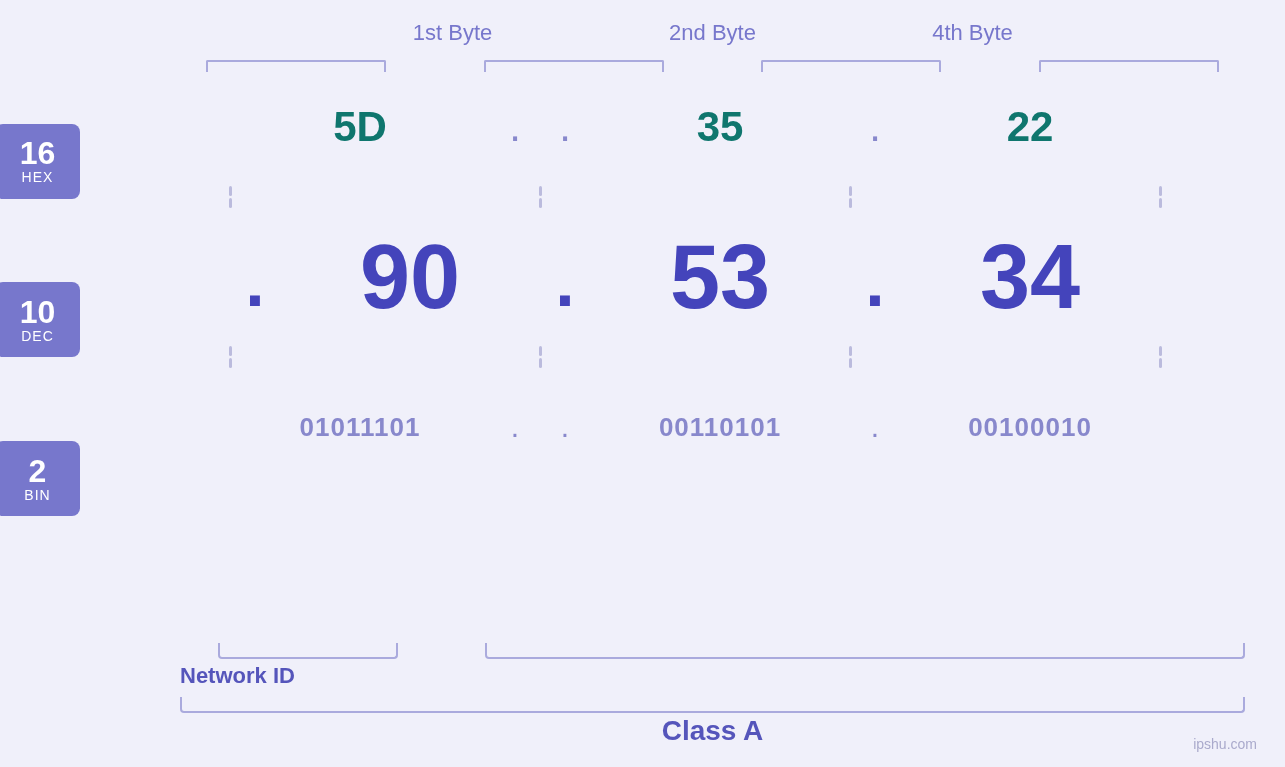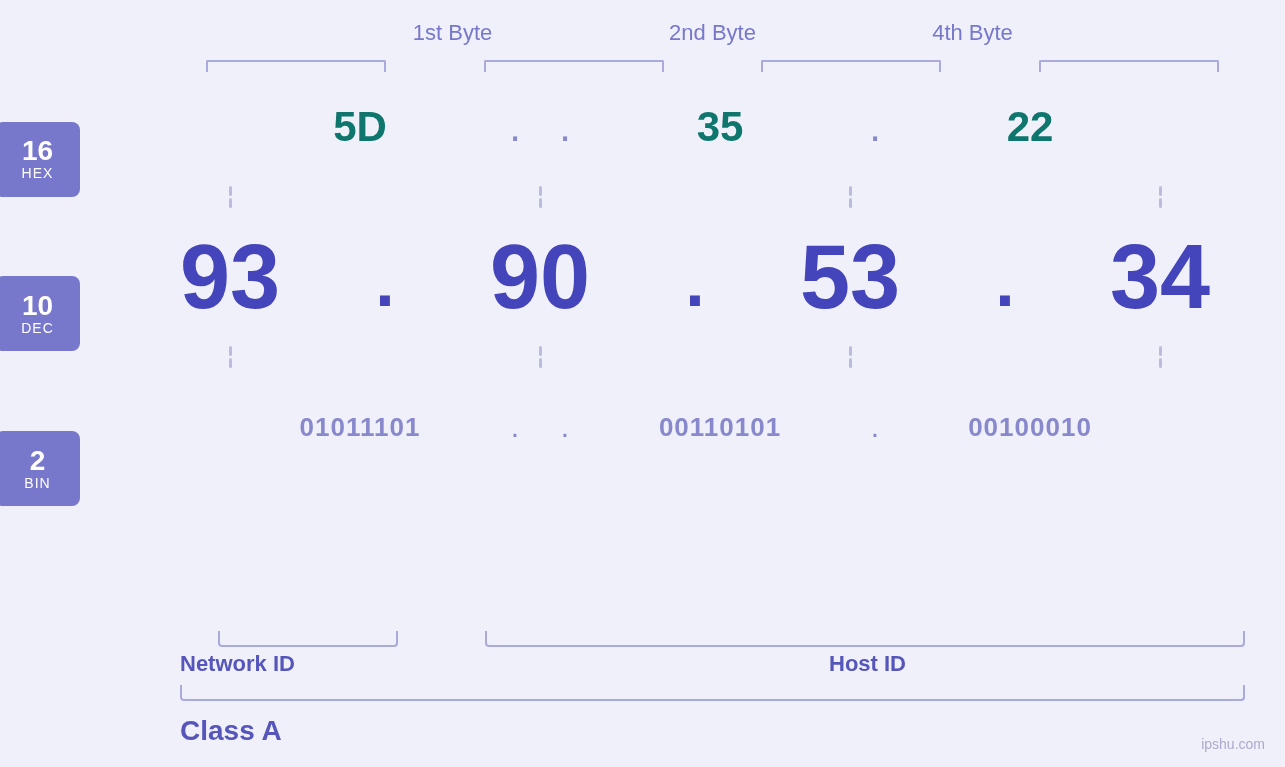--- a/index.html
+++ b/index.html
@@ -92,21 +92,21 @@
       background-color: #7777cc;
       border-radius: 8px;
       display: flex;
       flex-direction: column;
       align-items: center;
       justify-content: center;
       color: white;
     }
 
     .base-number {
-      font-size: 28px;
+      font-size: 32px;
       font-weight: bold;
       line-height: 1;
     }
 
     .base-text {
       font-size: 14px;
       font-weight: 400;
       letter-spacing: 1px;
     }
 
@@ -193,21 +193,21 @@
     .bottom-section {
       width: 100%;
       padding-left: 140px;
       margin-top: 5px;
     }
 
     
     .watermark {
       position: absolute;
       bottom: 15px;
-      right: 20px;
+      right: 28px;
       color: #aaaacc;
       font-size: 14px;
     }
 
     .vertical-equals {
       display: flex;
       flex-direction: column;
       align-items: center;
       gap: 2px;
     }
@@ -312,23 +312,20 @@
         <div class="dot-cell"></div>
         <div class="byte-cell">
           <div class="vertical-equals">
             <div class="v-eq-bar"></div>
             <div class="v-eq-bar"></div>
           </div>
         </div>
       </div>
 
       <div class="values-row dec-row">
-        <div class="byte-cell">
-          <span class="dec-value">93</span>
-        </div>
         <div class="dot-cell">
           <span class="dot-dec">.</span>
         </div>
         <div class="byte-cell">
           <span class="dec-value">90</span>
         </div>
         <div class="dot-cell">
           <span class="dot-dec">.</span>
         </div>
         <div class="byte-cell">
@@ -407,29 +404,28 @@
       <div style="width:50px;"></div>
 
       <div style="flex:1; display:flex; justify-content:center;">
         <div style="width:760px; height:16px; border: 2px solid #aaaadd; border-top:none; border-radius:0 0 4px 4px;"></div>
       </div>
     </div>
 
     <div style="display:flex; margin-top:4px;">
       <div style="width:260px; text-align:left; color:#5555bb; font-size:22px; font-weight:600;">Network ID</div>
       <div style="width:50px;"></div>
-      <div style="flex:1; text-align:center; color:#5555bb; font-size:22px; font-weight:600;">Host ID</div>
     </div>
 
   </div>
 
   <div style="width:100%; padding-left:140px; margin-top:8px;">
     <div style="display:flex; justify-content:center;">
       <div style="width:1070px; height:16px; border:2px solid #aaaadd; border-top:none; border-radius:0 0 4px 4px;"></div>
     </div>
-    <div style="text-align:left; margin-top:14px;">
+    <div style="text-align:center; margin-top:2px;">
       <span style="color:#5555bb; font-size:28px; font-weight:600;">Class A</span>
     </div>
   </div>
 
   <div class="watermark">ipshu.com</div>
 
 </div>
 
 </body></html>

